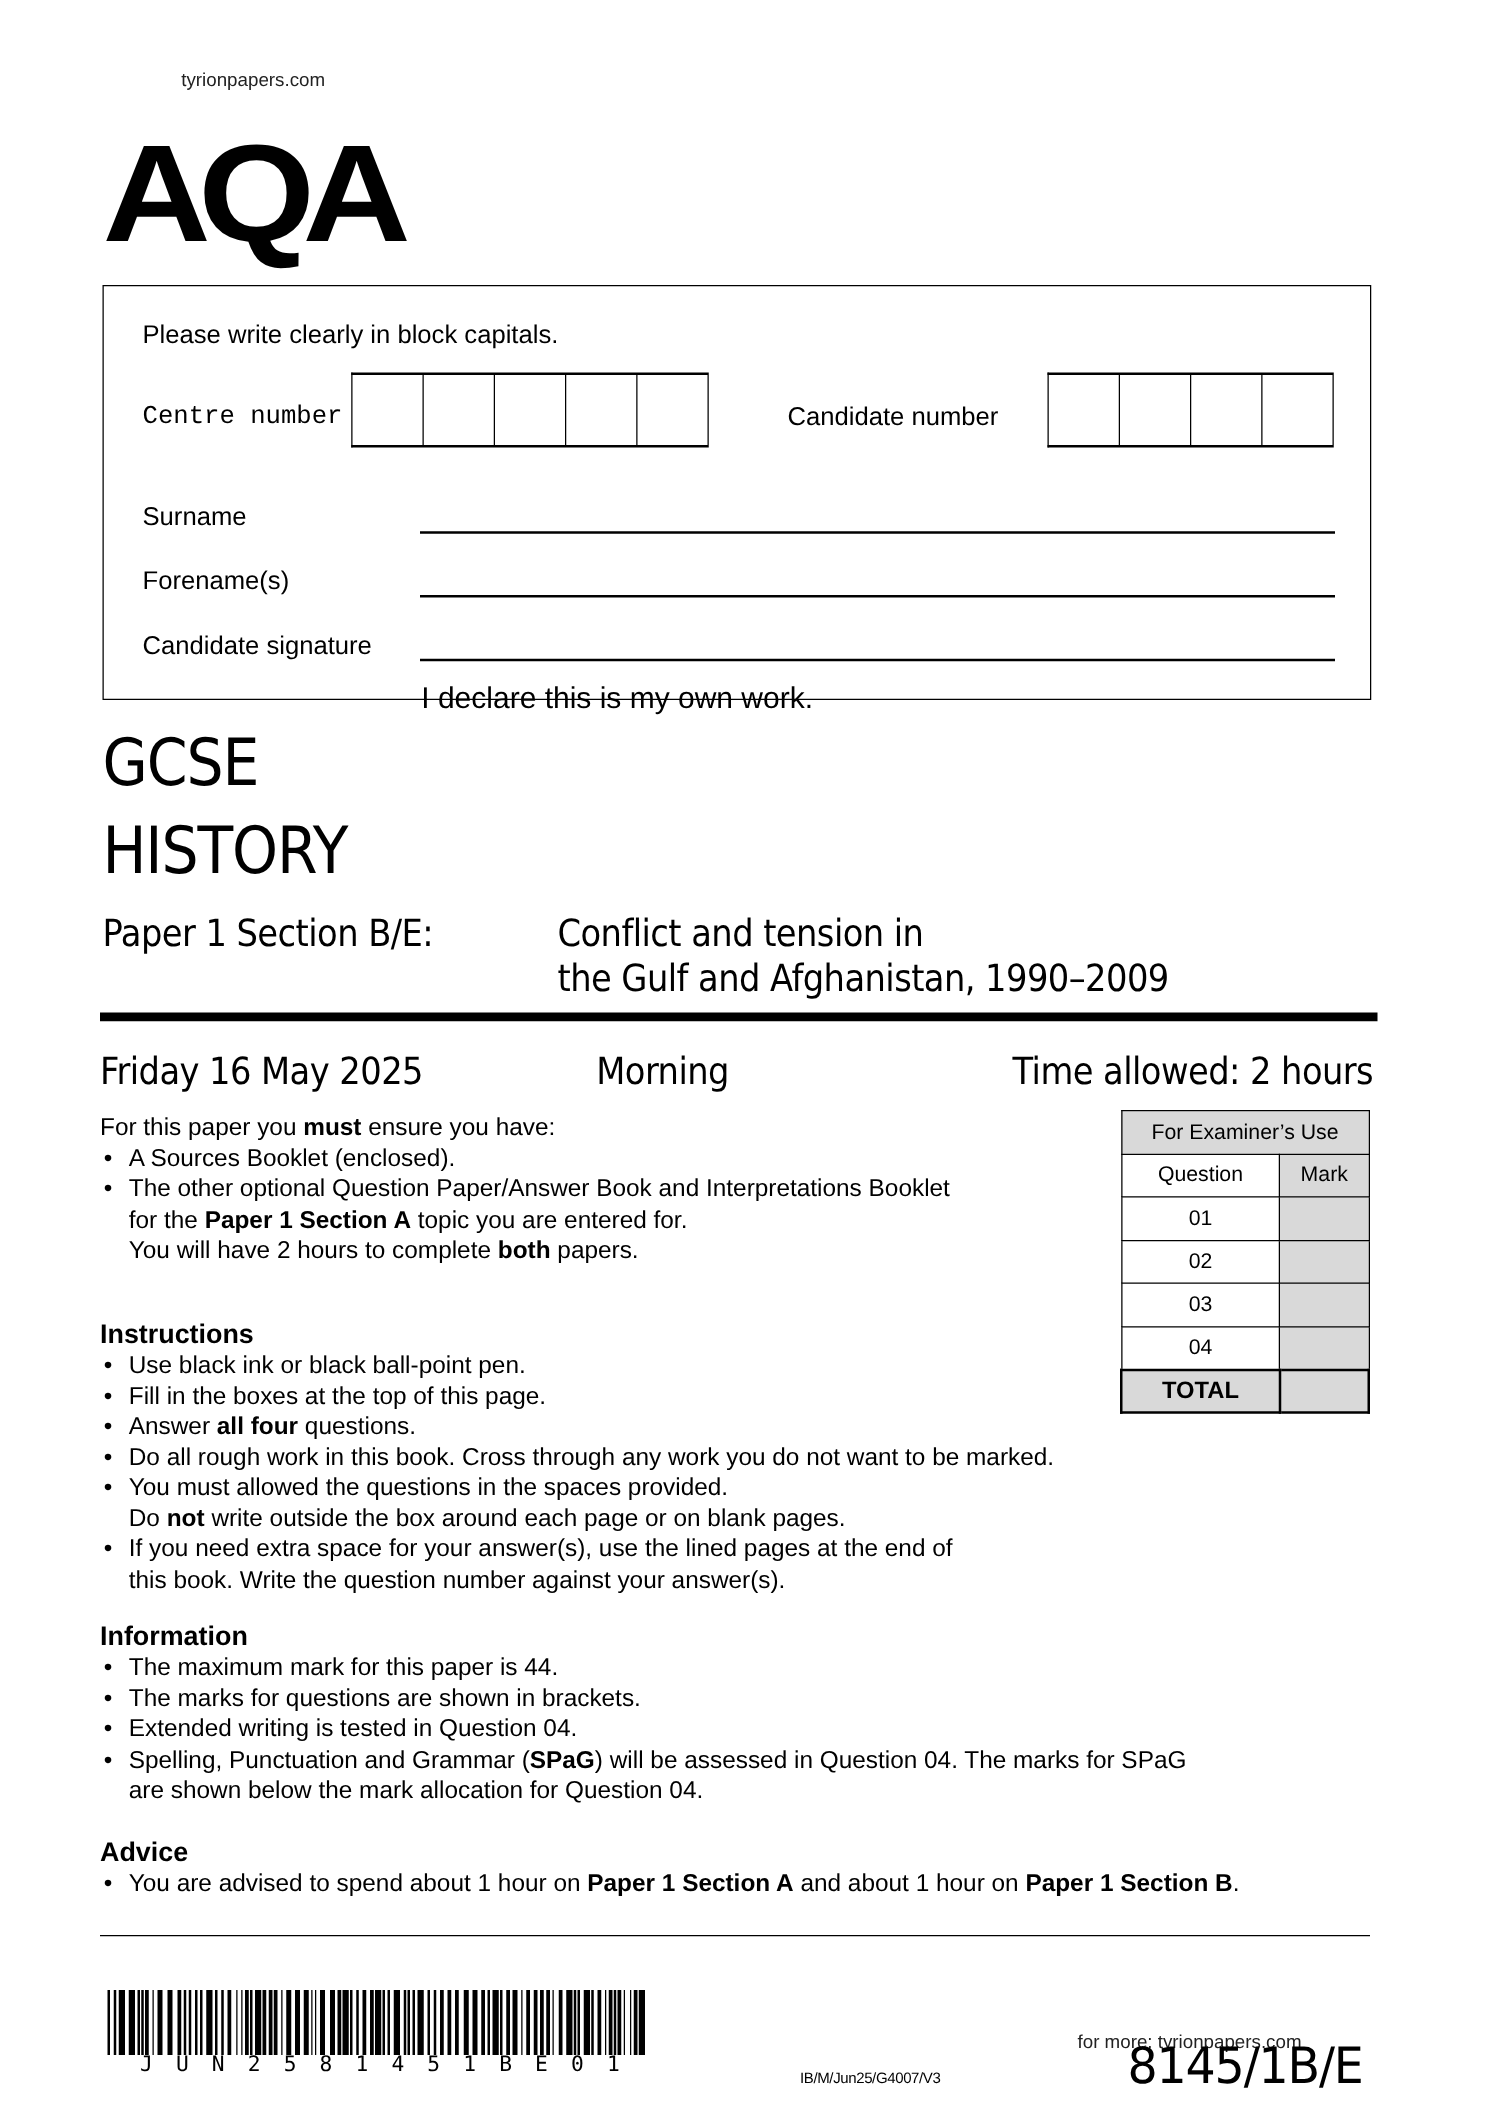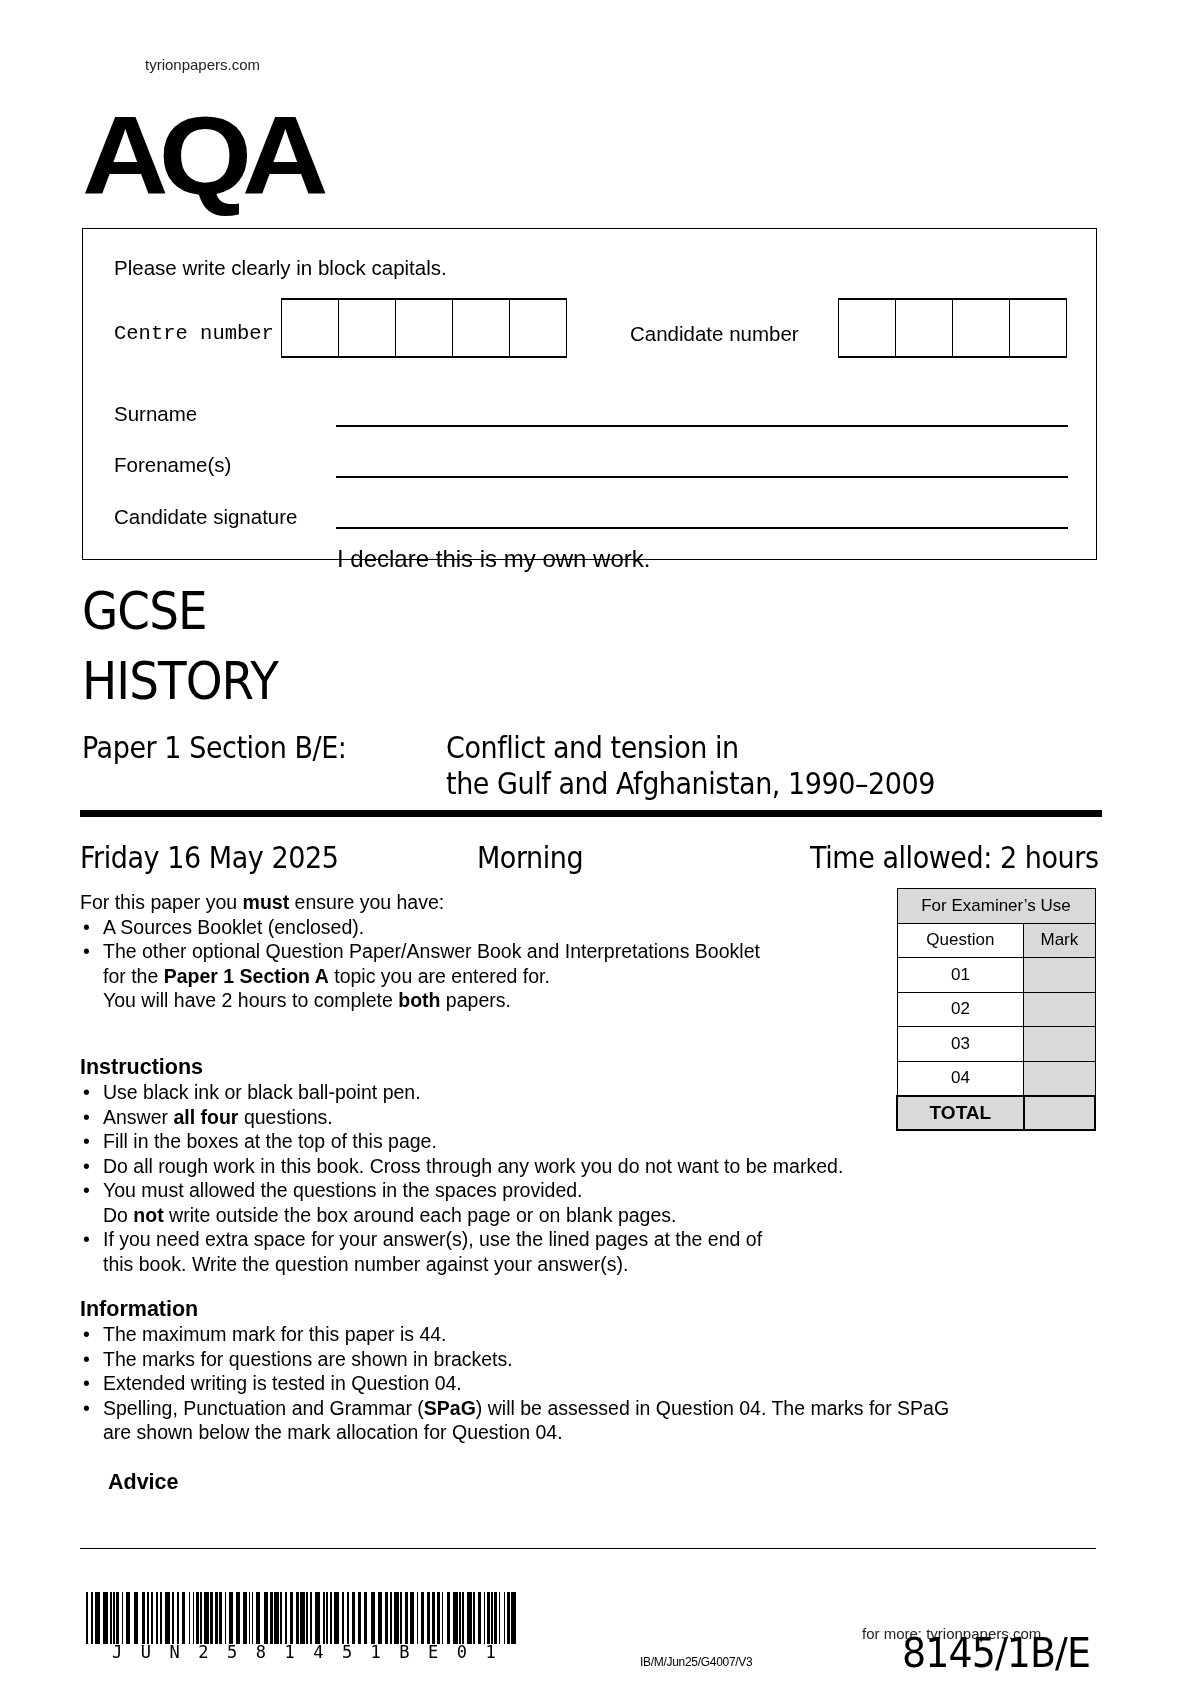--- a/index.html
+++ b/index.html
@@ -102,22 +102,22 @@
       <span>for the </span><b>Paper 1 Section A</b><span> topic you are entered for.</span><br>
       <span>You will have 2 hours to complete </span><b>both</b><span> papers.</span>
     </li>
   </ul>
 </div>
 
 <div class="abs section" style="top:1055px; width:940px;">
   <h2>Instructions</h2>
   <ul>
     <li>Use black ink or black ball-point pen.</li>
+    <li>Fill in the boxes at the top of this page.</li>
     <li><span>Answer </span><b>all four</b><span> questions.</span></li>
-    <li>Fill in the boxes at the top of this page.</li>
     <li>Do all rough work in this book.  Cross through any work you do not want to be marked.</li>
     <li>
       <span>You must allowed the questions in the spaces provided.</span><br>
       <span>Do </span><b>not</b><span> write outside the box around each page or on blank pages.</span>
     </li>
     <li>
       <span>If you need extra space for your answer(s), use the lined pages at the end of</span><br>
       <span>this book.  Write the question number against your answer(s).</span>
     </li>
   </ul>
@@ -129,22 +129,25 @@
     <li>The maximum mark for this paper is 44.</li>
     <li>The marks for questions are shown in brackets.</li>
     <li>Extended writing is tested in Question 04.</li>
     <li>
       <span>Spelling, Punctuation and Grammar (</span><b>SPaG</b><span>) will be assessed in Question 04. The marks for SPaG</span><br>
       <span>are shown below the mark allocation for Question 04.</span>
     </li>
   </ul>
 </div>
 
-<div class="abs section" style="top:1470px; width:1020px;margin-left:28px;">
+<div class="abs section" style="top:1470px; width:1020px;">
   <h2>Advice</h2>
+  <ul>
+    <li><span>You are advised to spend about 1 hour on </span><b>Paper 1 Section A</b><span> and about 1 hour on </span><b>Paper 1 Section B</b><span>.</span></li>
+  </ul>
 </div>
 
 <table class="abs exam-table">
   <tbody>
       <tr>
         <td colspan="2" class="hdr">For Examiner’s Use</td>
       </tr>
   <tr>
     <td>Question</td>
     <td class="grey">Mark</td>

